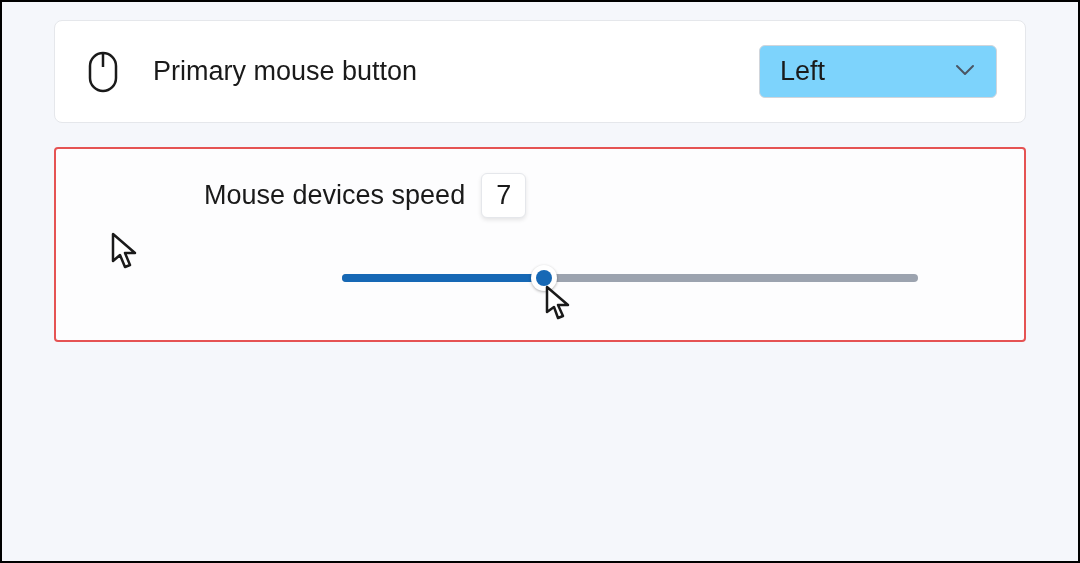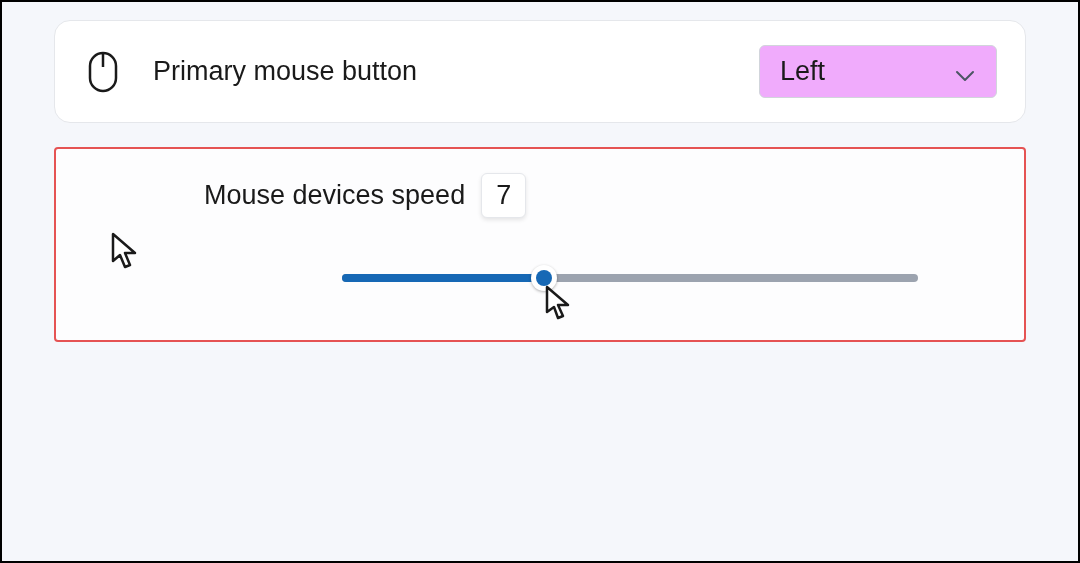--- a/index.html
+++ b/index.html
@@ -35,46 +35,46 @@
       font-weight: 300;
     }
     .breadcrumb-current {
       font-size: 52px;
       font-weight: 600;
       color: #1a1a1a;
     }
     .setting-card {
       background: #ffffff;
       border: 1px solid #e5e7eb;
-      border-radius: 16px;
+      border-radius: 8px;
       padding: 24px 28px;
       display: flex;
       align-items: center;
       gap: 30px;
       margin-bottom: 24px;
     }
     .setting-card .icon-slot {
       width: 40px;
       display: flex;
       justify-content: center;
     }
     .setting-label {
       font-size: 27px;
       color: #1a1a1a;
       flex: 1;
     }
     .dropdown {
       display: flex;
-      align-items: flex-end;
+      align-items: center;
       justify-content: space-between;
       border: 1px solid #d1d5db;
       border-radius: 6px;
       padding: 10px 20px;
       min-width: 238px;
-      background: #f0abfc;
+      background: #7dd3fc;
       cursor: pointer;
     }
     .dropdown-value {
       font-size: 27px;
       color: #1a1a1a;
     }
     .highlight-card {
       border: 2px solid #e55353;
       border-radius: 4px;
       padding: 24px 28px 50px 28px;

